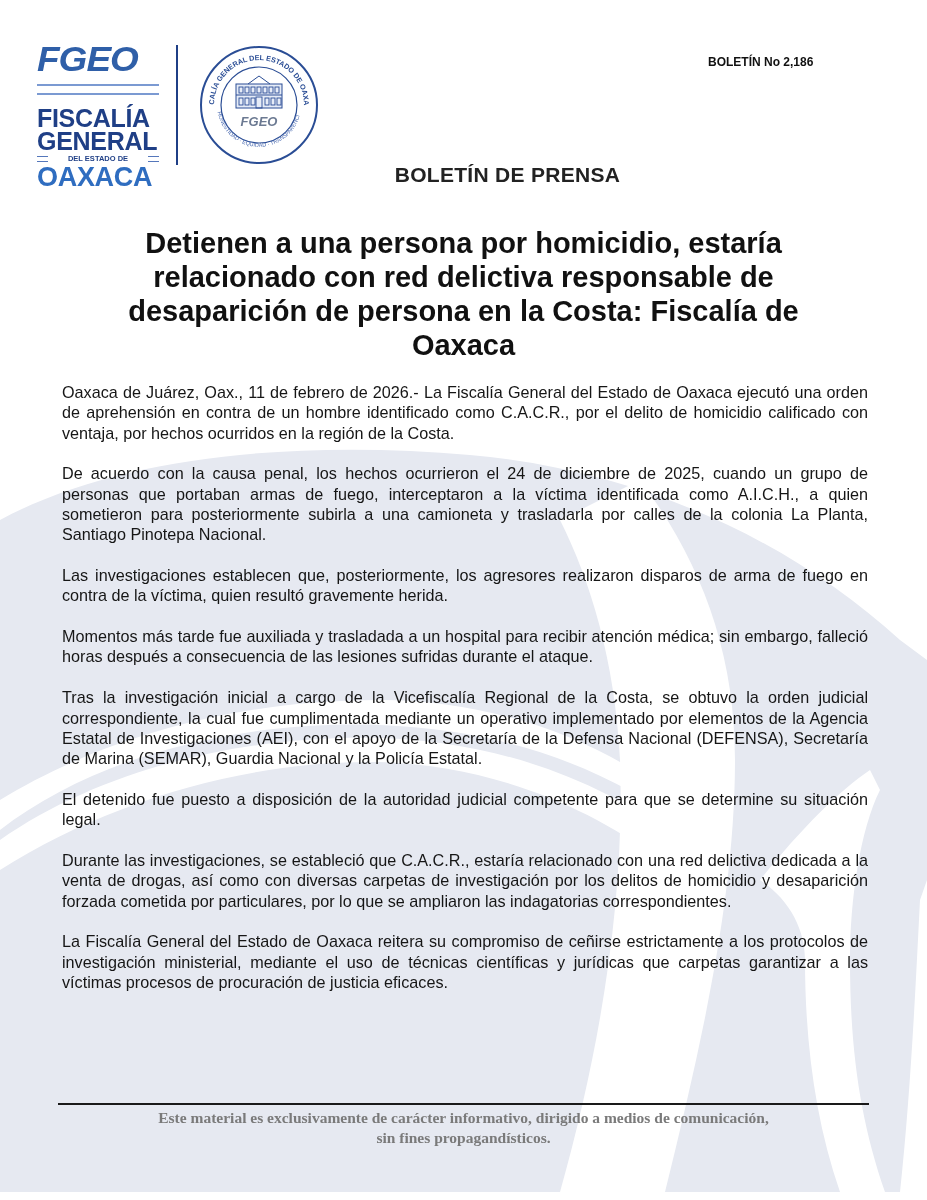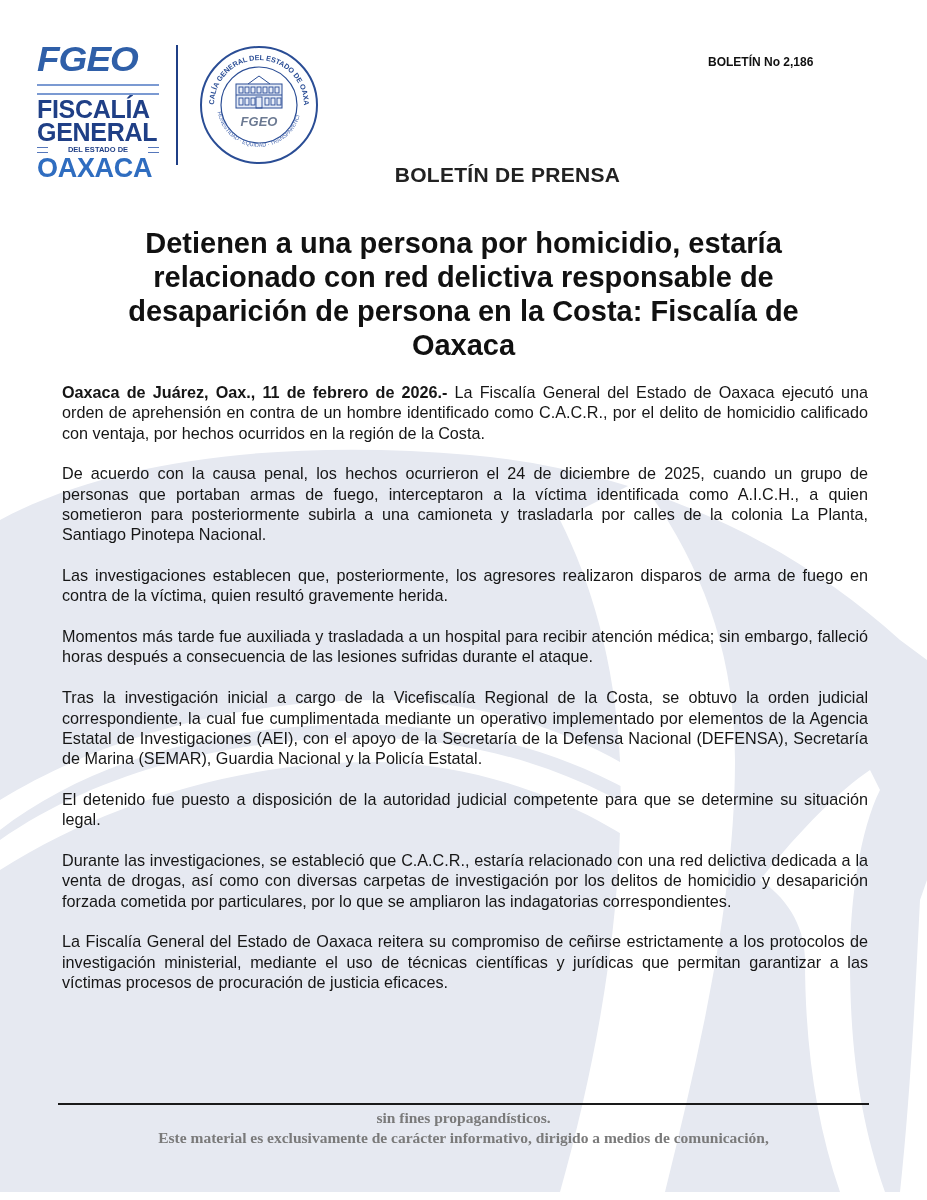--- a/index.html
+++ b/index.html
@@ -6,38 +6,38 @@
   body { width: 927px; height: 1200px; position: relative; overflow: hidden; font-family: "Liberation Sans", "DejaVu Sans", sans-serif; color: #111; }
   .watermark { position: absolute; left: 0; top: 0; width: 927px; height: 1200px; z-index: 0; }
   .page { position: absolute; left: 0; top: 0; width: 927px; height: 1200px; z-index: 1; }
 
   
   .logo-block { position: absolute; left: 37px; top: 42px; width: 122px; }
   .logo-fgeo { display: flex; align-items: center; height: 36px; }
   .logo-fgeo .fge { font-family: "Liberation Sans", sans-serif; font-weight: 900; font-style: italic; font-size: 37px; color: #2f5fa8; letter-spacing: -1px; line-height: 36px; transform: scaleY(0.95); }
   .logo-stripes { margin-top: 6px; height: 7px; border-top: 2px solid #7b9ad2; border-bottom: 2px solid #7b9ad2; }
   .logo-line { font-weight: 900; color: #1f3f86; font-size: 25px; line-height: 23px; letter-spacing: -0.3px; }
-  .logo-line.fis { margin-top: 3px; }
+  .logo-line.fis { margin-top: 12px; }
   .logo-sub { display: flex; align-items: center; gap: 20px; font-size: 7.5px; font-weight: 700; color: #1f3f86; margin: 1px 0; }
   .logo-sub .bar { flex: 1; height: 4px; border-top: 1px solid #5577bb; border-bottom: 1px solid #5577bb; }
   .logo-line.oax { color: #2f6dc0; font-size: 27px; line-height: 26px; }
 
   .logo-divider { position: absolute; left: 176px; top: 45px; width: 2px; height: 120px; background: #1f3f86; }
 
   .seal { position: absolute; left: 196px; top: 44px; width: 126px; height: 122px; }
 
   .bulletin-no { position: absolute; left: 708px; top: 55px; font-size: 12px; font-weight: 700; color: #111; }
 
   .press-title { position: absolute; left: 0; width: 927px; top: 163px; text-align: center; font-size: 21px; font-weight: 700; color: #222; letter-spacing: 0.3px; padding-left: 44px; }
 
   .headline { position: absolute; left: 100px; width: 727px; top: 226px; text-align: center; font-size: 29px; font-weight: 700; line-height: 34px; color: #111; }
 
   .body { position: absolute; left: 62px; width: 806px; top: 382px; font-size: 16.2px; line-height: 20.3px; text-align: justify; color: #161616; }
   .body p { margin: 0 0 20.5px 0; }
-  .body .lead-strong { font-weight: 700; }
+  .body .lead-strong { font-weight: 400; }
 
   .footer-rule { position: absolute; left: 58px; width: 811px; top: 1103px; height: 2px; background: #1a1a1a; }
   .footer-note { position: absolute; left: 58px; width: 811px; top: 1108px; text-align: center; font-family: "Liberation Serif", "DejaVu Serif", serif; font-weight: 700; font-size: 15.5px; line-height: 20px; color: #7a7a7a; }
 </style>
 </head>
 <body>
 
 <svg class="watermark" viewBox="0 0 927 1200" xmlns="http://www.w3.org/2000/svg">
   <defs>
     <clipPath id="pageclip">
@@ -123,21 +123,21 @@
   <h1 class="headline" style="margin:0;">Detienen a una persona por homicidio, estaría relacionado con red delictiva responsable de desaparición de persona en la Costa: Fiscalía de Oaxaca</h1>
 
   <div class="body">
     <p><span class="lead-strong">Oaxaca de Juárez, Oax., 11 de febrero de 2026.-</span><span> La Fiscalía General del Estado de Oaxaca ejecutó una orden de aprehensión en contra de un hombre identificado como C.A.C.R., por el delito de homicidio calificado con ventaja, por hechos ocurridos en la región de la Costa.</span></p>
     <p>De acuerdo con la causa penal, los hechos ocurrieron el 24 de diciembre de 2025, cuando un grupo de personas que portaban armas de fuego, interceptaron a la víctima identificada como A.I.C.H., a quien sometieron para posteriormente subirla a una camioneta y trasladarla por calles de la colonia La Planta, Santiago Pinotepa Nacional.</p>
     <p>Las investigaciones establecen que, posteriormente, los agresores realizaron disparos de arma de fuego en contra de la víctima, quien resultó gravemente herida.</p>
     <p>Momentos más tarde fue auxiliada y trasladada a un hospital para recibir atención médica; sin embargo, falleció horas después a consecuencia de las lesiones sufridas durante el ataque.</p>
     <p>Tras la investigación inicial a cargo de la Vicefiscalía Regional de la Costa, se obtuvo la orden judicial correspondiente, la cual fue cumplimentada mediante un operativo implementado por elementos de la Agencia Estatal de Investigaciones (AEI), con el apoyo de la Secretaría de la Defensa Nacional (DEFENSA), Secretaría de Marina (SEMAR), Guardia Nacional y la Policía Estatal.</p>
     <p>El detenido fue puesto a disposición de la autoridad judicial competente para que se determine su situación legal.</p>
     <p>Durante las investigaciones, se estableció que C.A.C.R., estaría relacionado con una red delictiva dedicada a la venta de drogas, así como con diversas carpetas de investigación por los delitos de homicidio y desaparición forzada cometida por particulares, por lo que se ampliaron las indagatorias correspondientes.</p>
-    <p>La Fiscalía General del Estado de Oaxaca reitera su compromiso de ceñirse estrictamente a los protocolos de investigación ministerial, mediante el uso de técnicas científicas y jurídicas que permitan garantizar a las víctimas procesos de procuración de justicia eficaces.</p>
+    <p>La Fiscalía General del Estado de Oaxaca reitera su compromiso de ceñirse estrictamente a los protocolos de investigación ministerial, mediante el uso de técnicas científicas y jurídicas que carpetas garantizar a las víctimas procesos de procuración de justicia eficaces.</p>
   </div>
 
   <div class="footer-rule"></div>
   <div class="footer-note">
+    <div>Este material es exclusivamente de carácter informativo, dirigido a medios de comunicación,</div>
     <div>sin fines propagandísticos.</div>
-    <div>Este material es exclusivamente de carácter informativo, dirigido a medios de comunicación,</div>
   </div>
 </div>
 
 </body></html>

